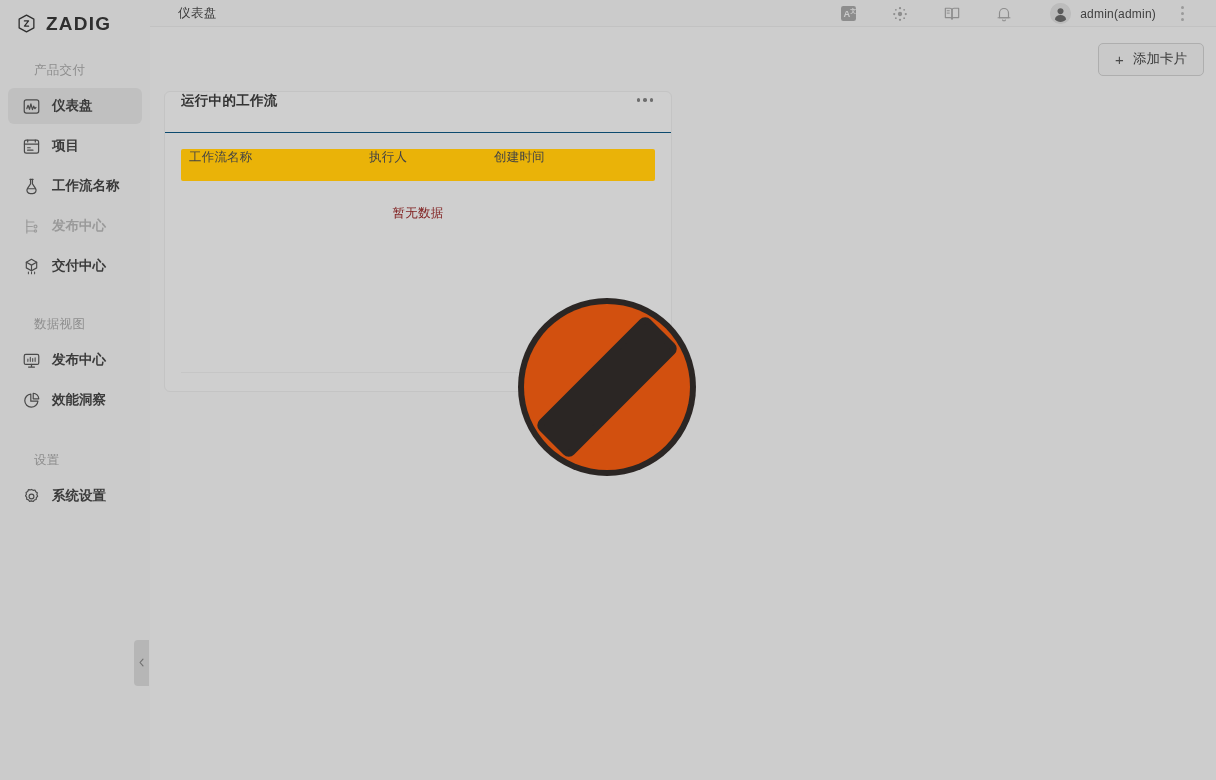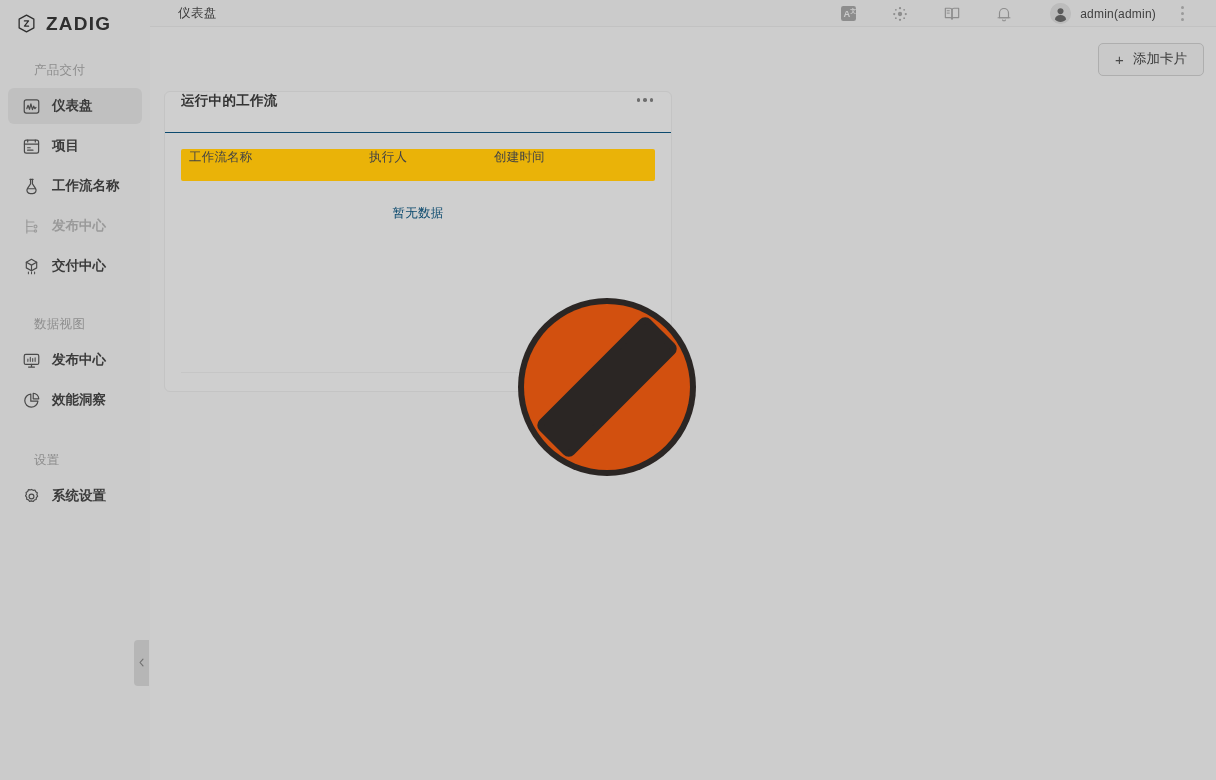--- a/index.html
+++ b/index.html
@@ -312,21 +312,21 @@
     padding-left: 8px;
     letter-spacing: .2px;
   }
   .th.c1 { width: 180px; }
   .th.c2 { width: 125px; }
   .th.c3 { width: 160px; }
 
   .tbl-empty {
     text-align: center;
     font-size: 12.5px;
-    color: #0c4a6e;
+    color: #7f1d1d;
     padding-top: 24px;
     letter-spacing: .2px;
   }
 
   .card-foot-rule {
     margin-top: auto;
     height: 1px;
     background: #c6c6c6;
     margin-bottom: 18px;
   }

